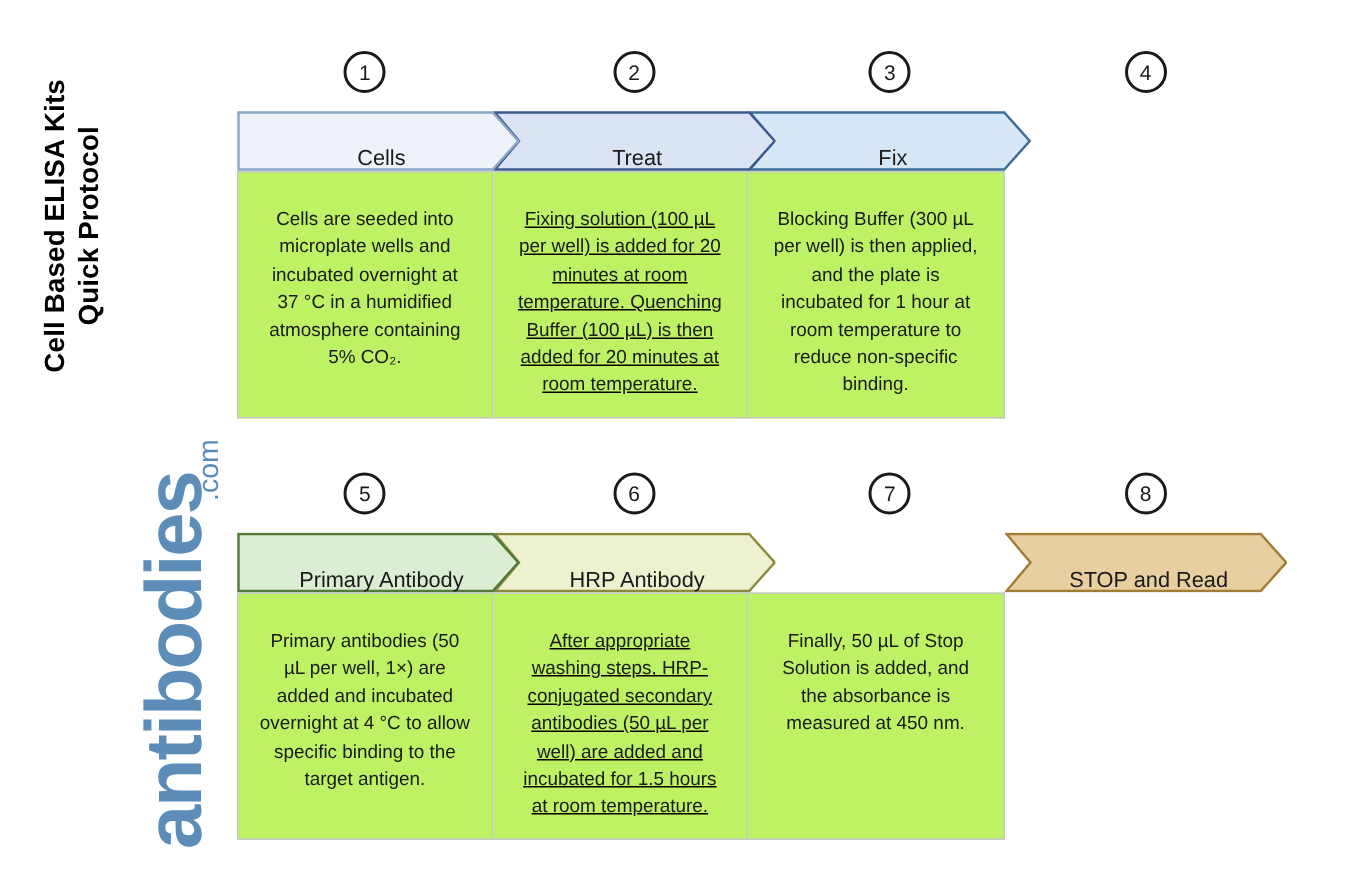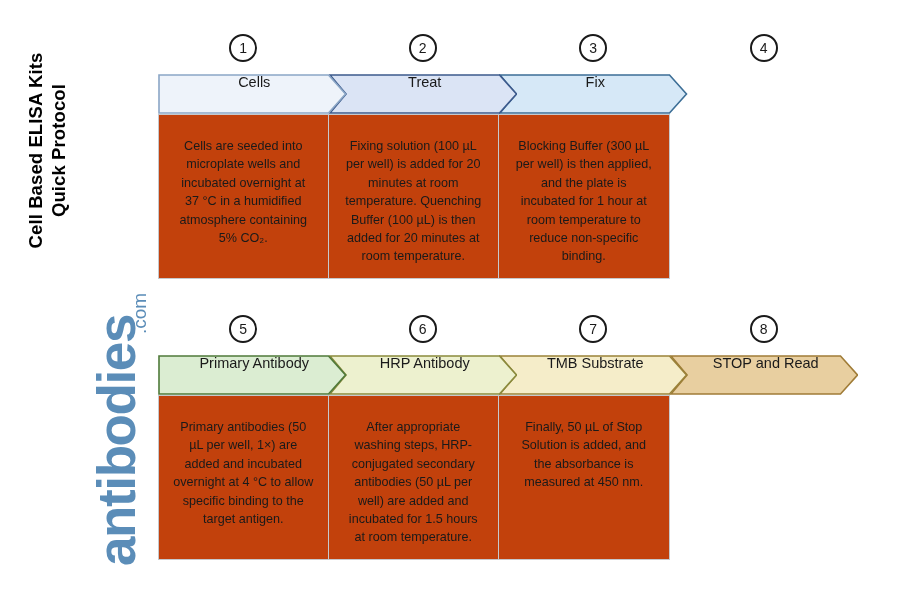--- a/index.html
+++ b/index.html
@@ -112,21 +112,21 @@
     position: relative;
     height: 40px;
     width: 682px;
   }
   .chevron {
     position: absolute;
     top: 0px;
     height: 40px;
     box-sizing: border-box;
     display: flex;
-    align-items: flex-start;
+    align-items: flex-end;
     justify-content: center;
   }
   .chevron svg {
     position: absolute;
     left: 0;
     top: 0;
     width: 100%;
     height: 100%;
     display: block;
   }
@@ -142,21 +142,21 @@
 
   .panels-strip {
     position: relative;
     width: 682px;
     height: 165px;
     display: flex;
   }
   .desc-panel {
     box-sizing: border-box;
     border: 1px solid #c6c8cc;
-    background: #c2410c;
+    background: #bef264;
     padding: 22px 14px 10px 14px;
     display: flex;
     justify-content: center;
     align-items: flex-start;
   }
   .desc-panel + .desc-panel { border-left: none; }
   .desc-text {
     font-size: 12.6px;
     line-height: 1.46;
     color: #1a1a1a;
@@ -208,21 +208,21 @@
         <svg viewBox="0 0 188.5 40" preserveAspectRatio="none">
           <path d="M 1,1 L 170.5,1 L 187.5,20 L 170.5,39 L 1,39 L 17,20 Z" fill="#d6e8f7" stroke="#3c6e96" stroke-width="1.6" stroke-linejoin="miter"></path>
         </svg>
         <span class="chev-label">Fix</span>
       </div>
     </div>
   <div class="panels-strip">
       <div class="desc-panel" style="width: 170.5px; flex: 0 0 170.5px;">
         <div class="desc-text">Cells are seeded into microplate wells and incubated overnight at 37 °C in a humidified atmosphere containing 5% CO₂.</div>
       </div>
-      <div class="desc-panel" style="width: 170.5px; flex: 0 0 170.5px;">
+      <div class="desc-panel" style="width: 170.5px; flex: 0 0 170.5px; text-decoration: underline;">
         <div class="desc-text">Fixing solution (100 µL per well) is added for 20 minutes at room temperature. Quenching Buffer (100 µL) is then added for 20 minutes at room temperature.</div>
       </div>
       <div class="desc-panel" style="width: 170.5px; flex: 0 0 170.5px;">
         <div class="desc-text">Blocking Buffer (300 µL per well) is then applied, and the plate is incubated for 1 hour at room temperature to reduce non-specific binding.</div>
       </div>
     </div>
 </div>
 
 <div class="flow-row" id="flow-row-2">
   <div class="numbers-strip">
@@ -245,37 +245,31 @@
           <path d="M 1,1 L 170.5,1 L 187.5,20 L 170.5,39 L 1,39 Z" fill="#dbedd2" stroke="#4f7a3a" stroke-width="1.6" stroke-linejoin="miter"></path>
         </svg>
         <span class="chev-label">Primary Antibody</span>
       </div>
       <div class="chevron" style="left: 170.5px; width: 188.5px; z-index: 9;">
         <svg viewBox="0 0 188.5 40" preserveAspectRatio="none">
           <path d="M 1,1 L 170.5,1 L 187.5,20 L 170.5,39 L 1,39 L 17,20 Z" fill="#edf1cf" stroke="#8a8a3c" stroke-width="1.6" stroke-linejoin="miter"></path>
         </svg>
         <span class="chev-label">HRP Antibody</span>
       </div>
-      <div class="chevron" style="left: 341px; width: 188.5px; z-index: 8;">
-        <svg viewBox="0 0 188.5 40" preserveAspectRatio="none">
-          <path d="M 1,1 L 170.5,1 L 187.5,20 L 170.5,39 L 1,39 L 17,20 Z" fill="#f5edc9" stroke="#9a8239" stroke-width="1.6" stroke-linejoin="miter"></path>
-        </svg>
-        <span class="chev-label">TMB Substrate</span>
-      </div>
       <div class="chevron" style="left: 511.5px; width: 188.5px; z-index: 7;">
         <svg viewBox="0 0 188.5 40" preserveAspectRatio="none">
           <path d="M 1,1 L 170.5,1 L 187.5,20 L 170.5,39 L 1,39 L 17,20 Z" fill="#e8cfa0" stroke="#a07c37" stroke-width="1.6" stroke-linejoin="miter"></path>
         </svg>
         <span class="chev-label">STOP and Read</span>
       </div>
     </div>
   <div class="panels-strip">
       <div class="desc-panel" style="width: 170.5px; flex: 0 0 170.5px;">
         <div class="desc-text">Primary antibodies (50 µL per well, 1×) are added and incubated overnight at 4 °C to allow specific binding to the target antigen.</div>
       </div>
-      <div class="desc-panel" style="width: 170.5px; flex: 0 0 170.5px;">
+      <div class="desc-panel" style="width: 170.5px; flex: 0 0 170.5px; text-decoration: underline;">
         <div class="desc-text">After appropriate washing steps, HRP-conjugated secondary antibodies (50 µL per well) are added and incubated for 1.5 hours at room temperature.</div>
       </div>
       <div class="desc-panel" style="width: 170.5px; flex: 0 0 170.5px;">
         <div class="desc-text">Finally, 50 µL of Stop Solution is added, and the absorbance is measured at 450 nm.</div>
       </div>
     </div>
 </div>
 
 </body></html>

